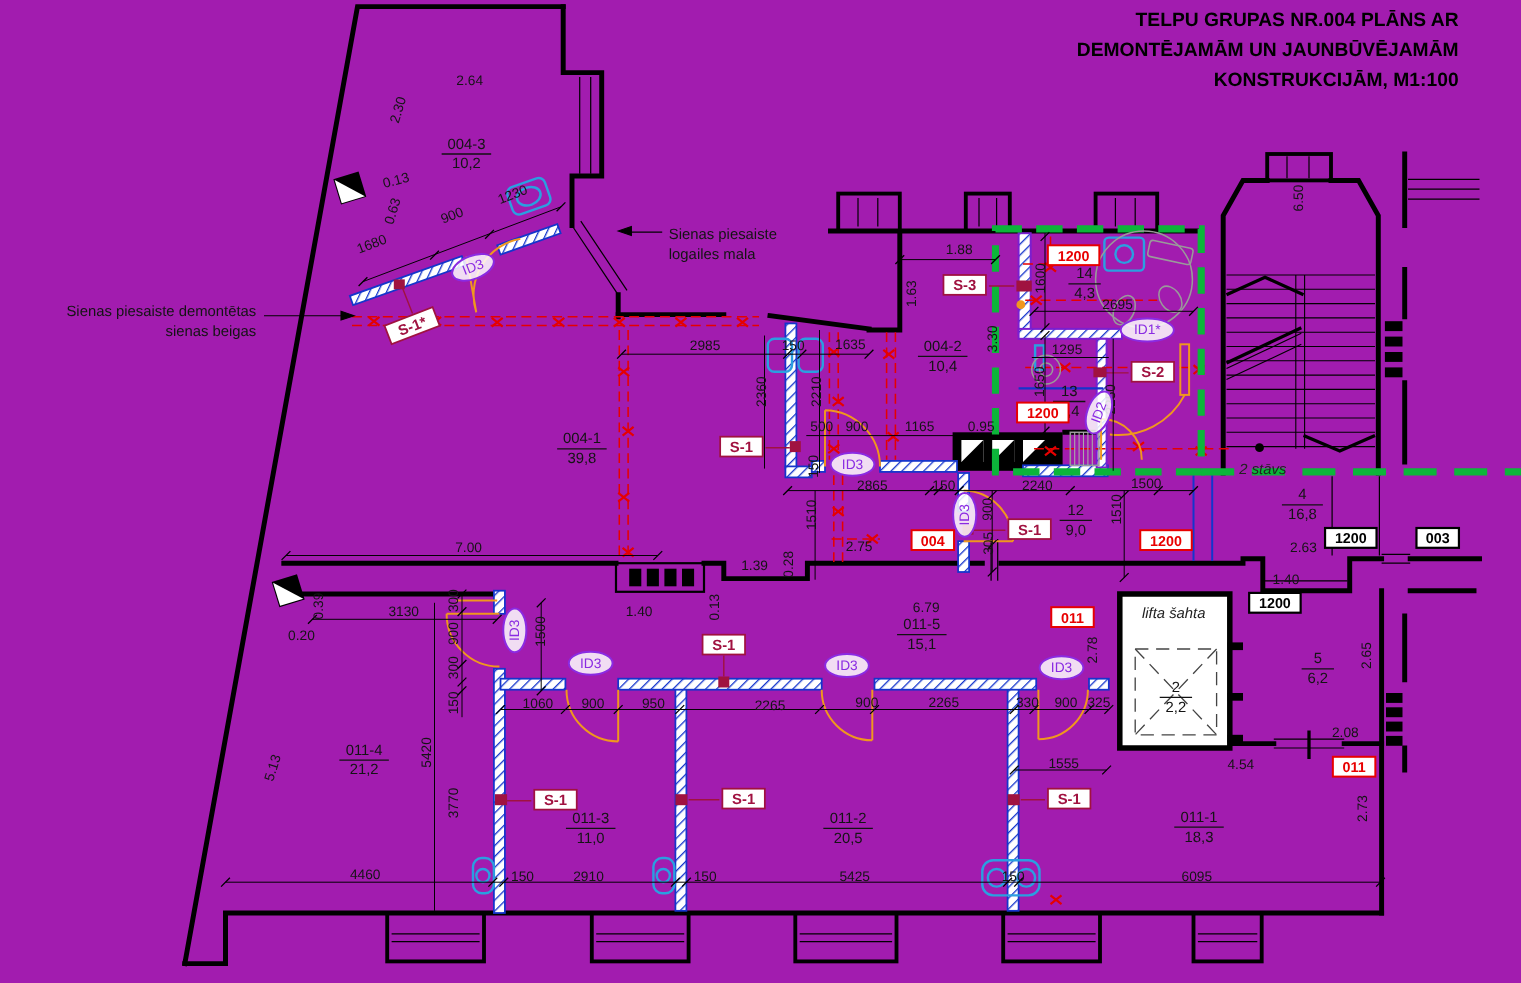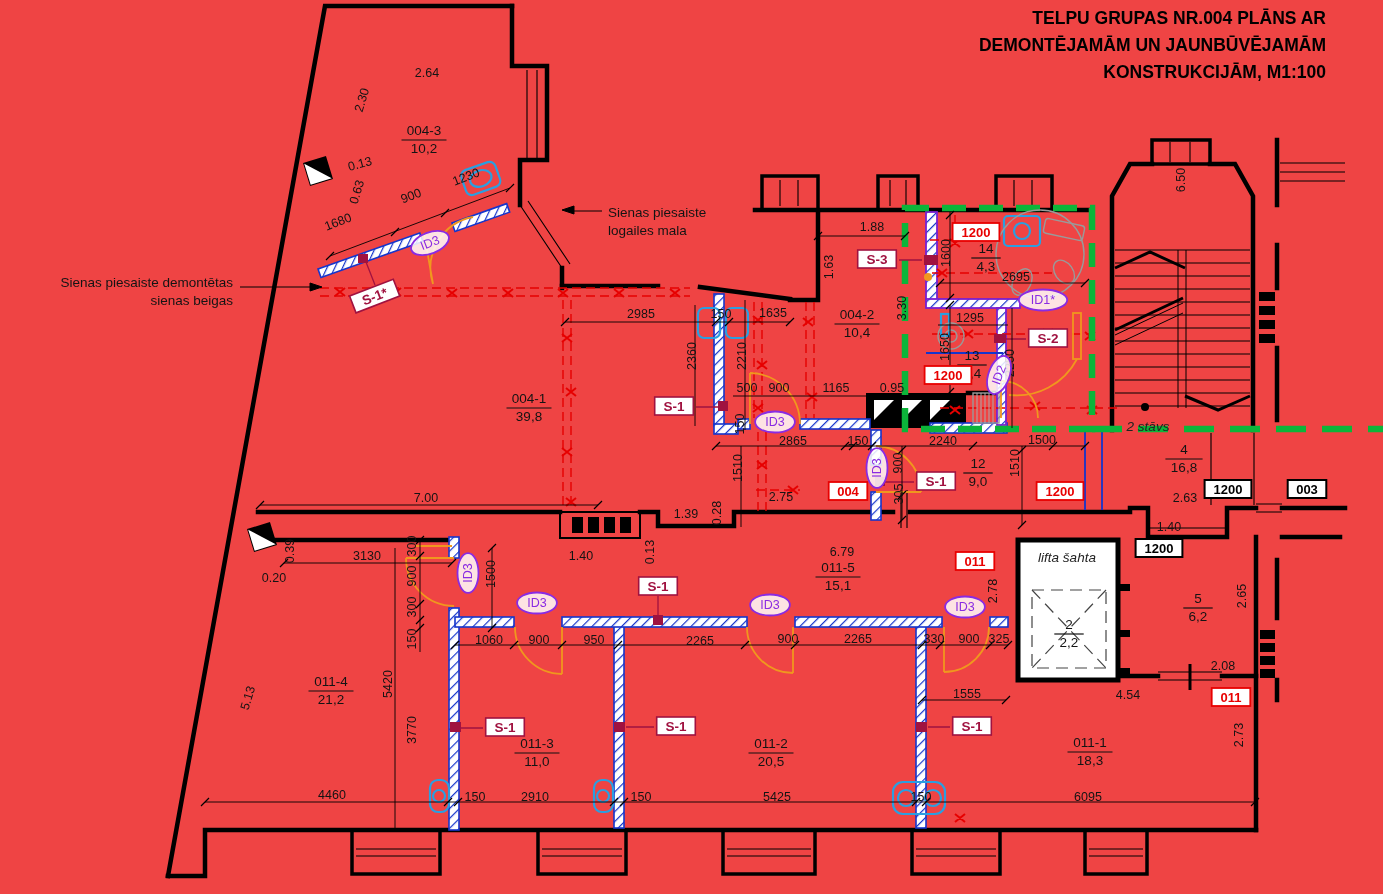--- a/index.html
+++ b/index.html
@@ -1,16 +1,16 @@
 <!DOCTYPE html>
 <html><head>
 <meta charset="utf-8">
 <style>
   html,body{margin:0;padding:0;background:#fff;}
-  .canvas{position:relative;width:1383px;height:894px;background:#ef4444;overflow:hidden;
+  .canvas{position:relative;width:1383px;height:894px;background:#a21caf;overflow:hidden;
           font-family:"Liberation Sans",sans-serif;}
   svg{display:block;}
   text{font-family:"Liberation Sans",sans-serif;}
   .t-title{font-size:17.5px;font-weight:bold;fill:#000;}
   .t-dim{font-size:12.5px;fill:#141414;}
   .t-frac{font-size:13.5px;fill:#141414;}
   .t-note{font-size:13.5px;fill:#141414;}
   .t-it{font-size:13.5px;font-style:italic;fill:#222;}
   .t-red{font-size:13px;font-weight:bold;fill:#e80000;}
   .t-blk{font-size:13px;font-weight:bold;fill:#000;}

